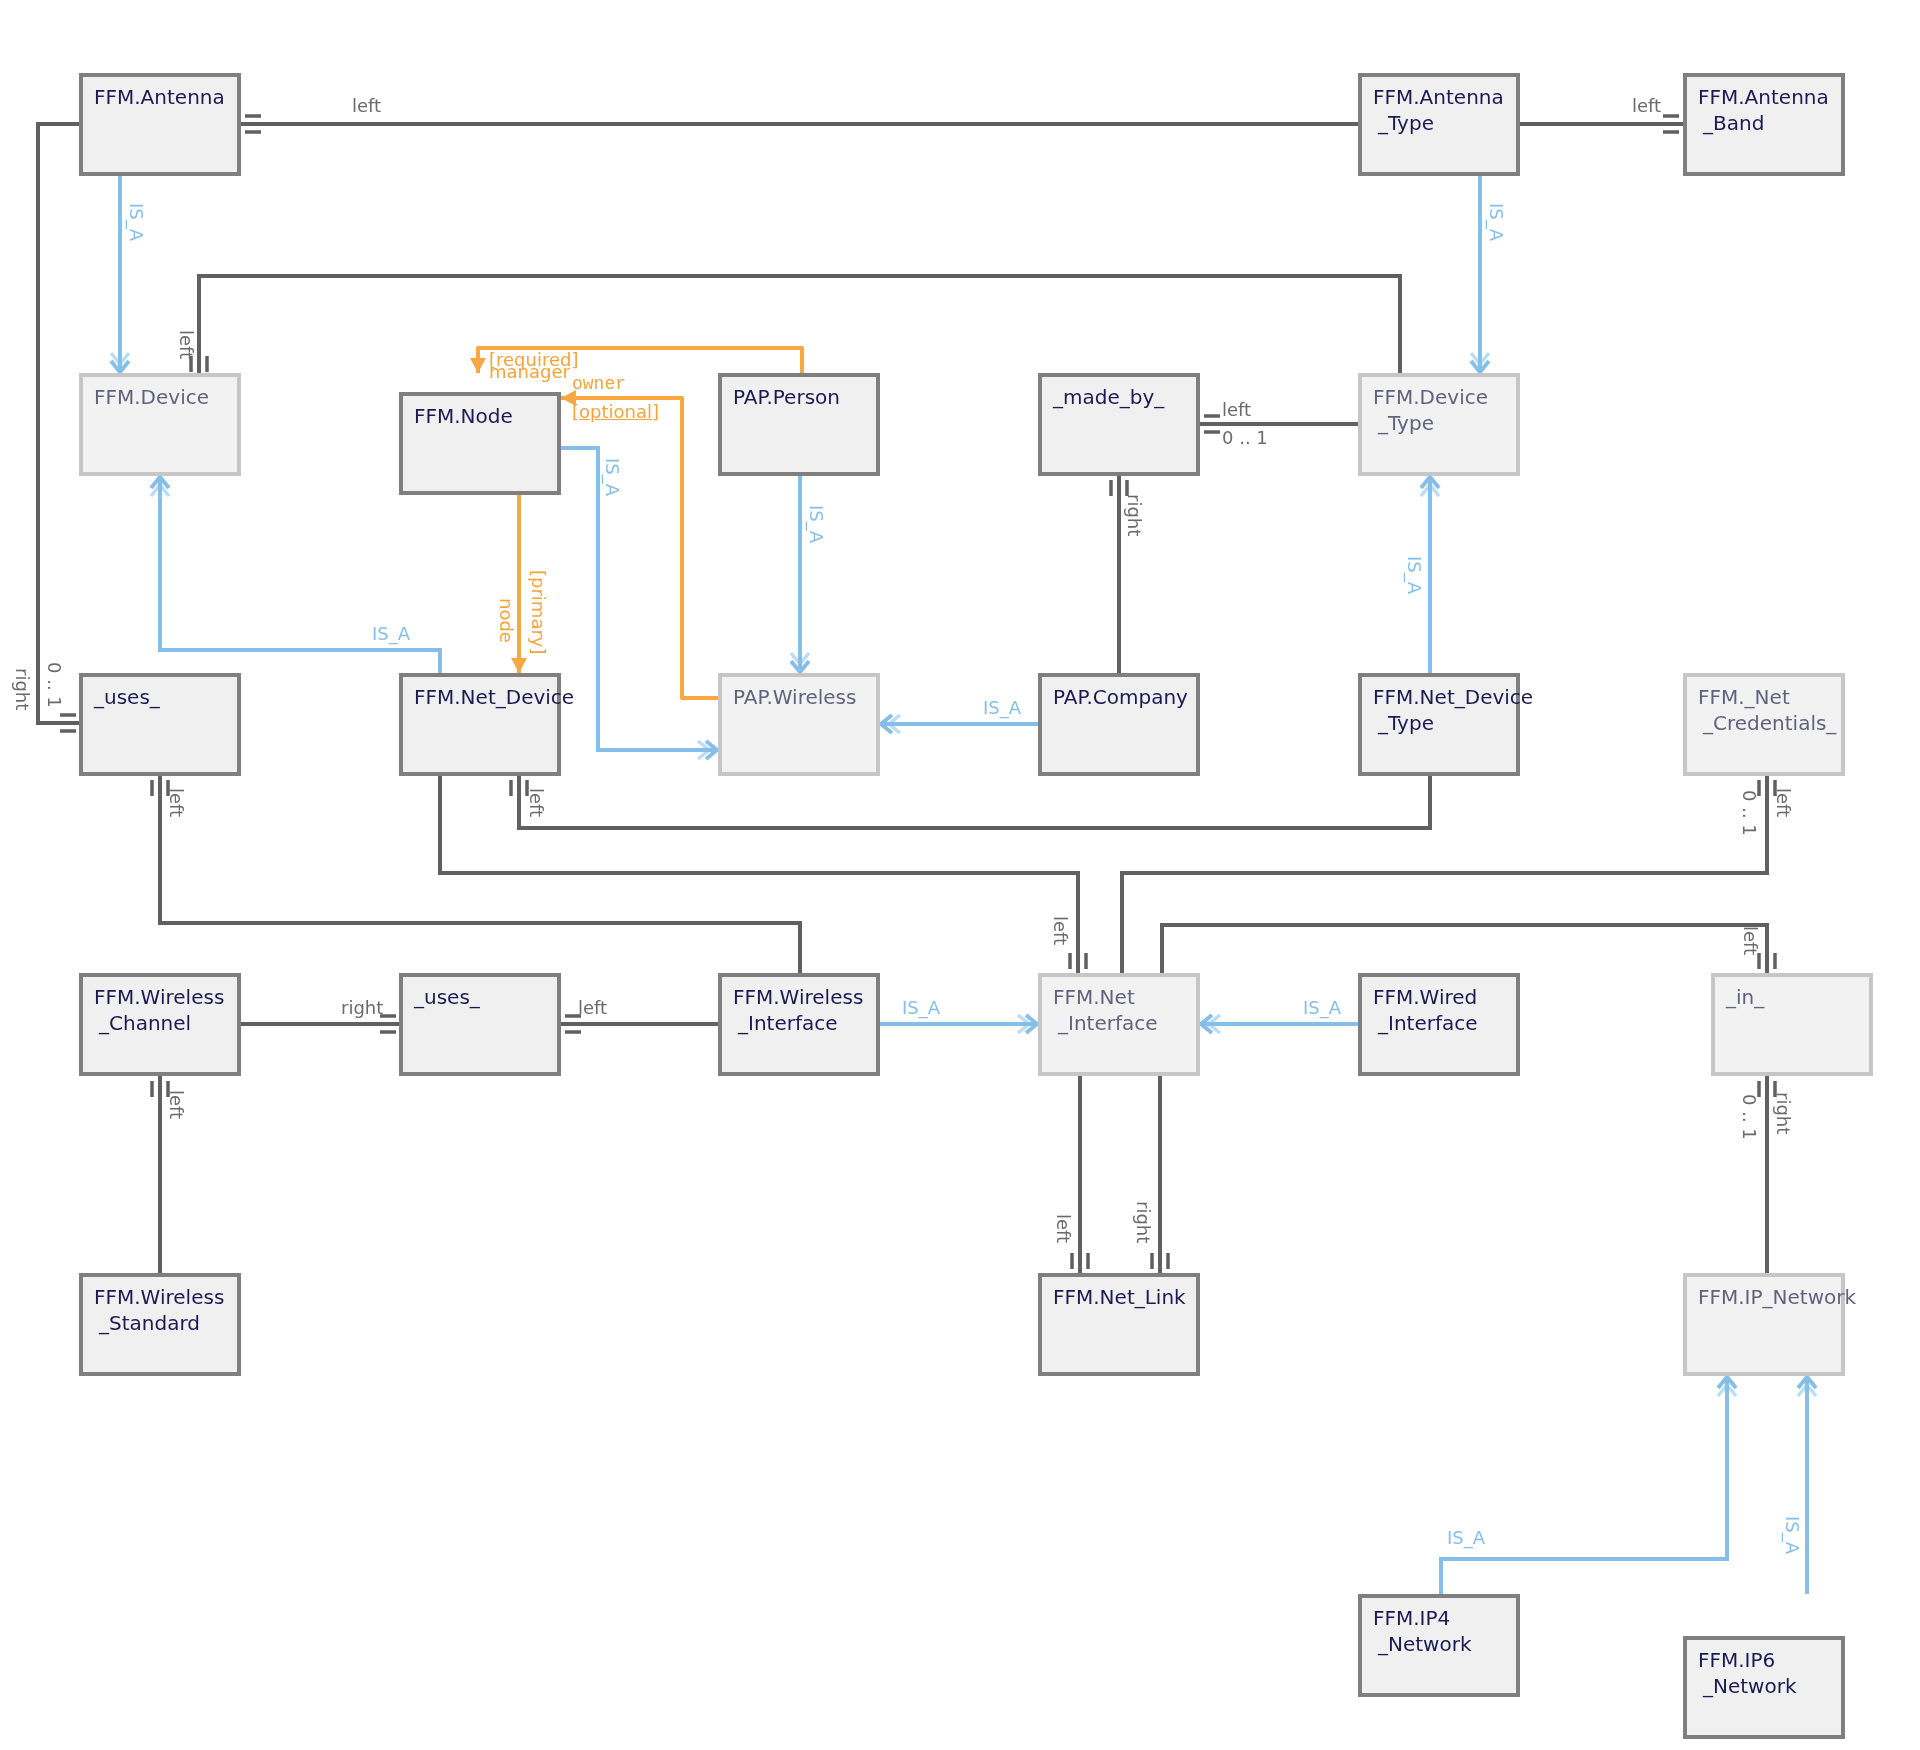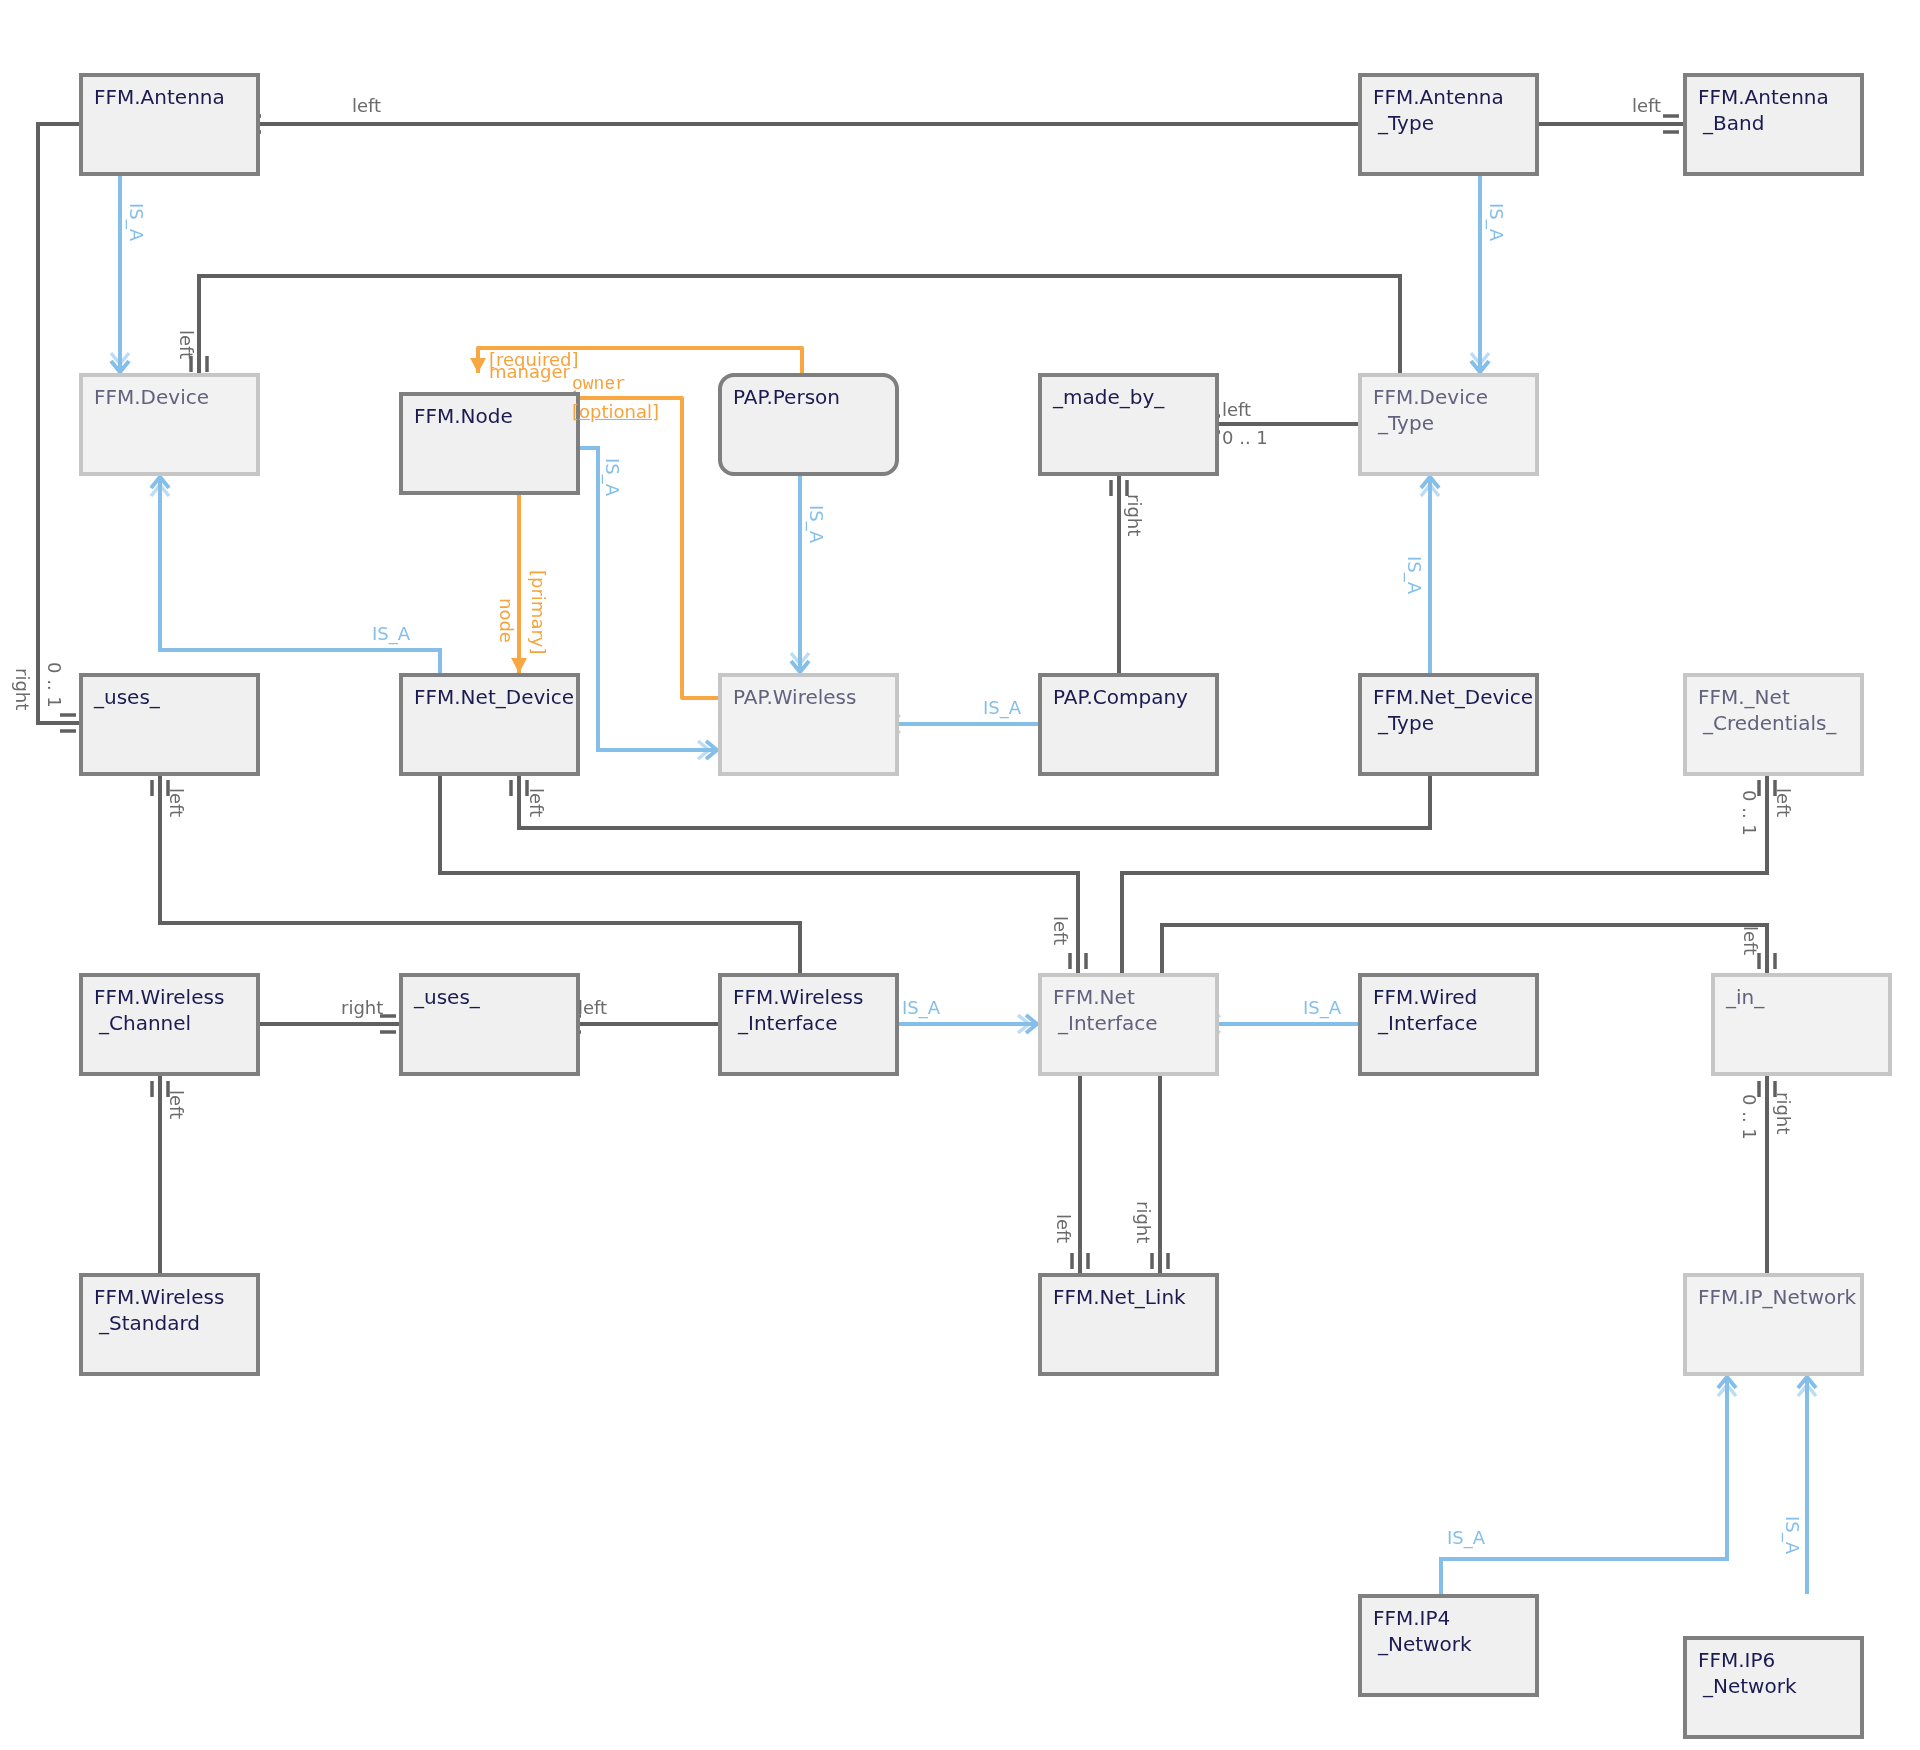--- a/index.html
+++ b/index.html
@@ -1,19 +1,19 @@
 <!DOCTYPE html>
 <html><head>
 <meta charset="utf-8">
 <style>
   html,body{margin:0;padding:0;background:#ffffff;}
   .canvas{position:relative;width:1920px;height:1750px;background:#ffffff;
           font-family:"DejaVu Sans","Liberation Sans",sans-serif;overflow:hidden;}
   .edges-svg{position:absolute;left:0;top:0;pointer-events:none;}
-  .ebox{position:absolute;box-sizing:border-box;width:181px;height:103px;
+  .ebox{position:absolute;box-sizing:border-box;width:162px;height:103px;
         background:#f0f0f0;border:4px solid #7f7f7f;padding:7px 11px;
         font-size:20px;line-height:1.32;color:#1b1b52;}
   .ebox.abstract{border-color:#c6c6c6;background:#f2f2f2;color:#62627e;}
   .ebox .bline{white-space:nowrap;}
   .ebox .bline + .bline{padding-left:5px;}
   .elabel{position:absolute;font-size:18px;line-height:1.1;white-space:nowrap;}
   .elabel.rot{transform:rotate(90deg);transform-origin:top left;}
   .lab-assoc{color:#6a6a6a;}
   .lab-isa{color:#85bfe9;}
   .lab-attr{color:#f7a33c;}
@@ -125,21 +125,21 @@
       <div class="ebox" style="left: 1683px; top: 73px;">
         <div class="bline">FFM.Antenna</div>
         <div class="bline">_Band</div>
       </div>
       <div class="ebox abstract" style="left: 79px; top: 373px;">
         <div class="bline">FFM.Device</div>
       </div>
       <div class="ebox" style="left: 399px; top: 373px; margin-top: 19px;">
         <div class="bline">FFM.Node</div>
       </div>
-      <div class="ebox" style="left: 718px; top: 373px; border-radius: 16px;">
+      <div class="ebox" style="left: 718px; top: 373px;">
         <div class="bline">PAP.Person</div>
       </div>
       <div class="ebox" style="left: 1038px; top: 373px;">
         <div class="bline">_made_by_</div>
       </div>
       <div class="ebox abstract" style="left: 1358px; top: 373px;">
         <div class="bline">FFM.Device</div>
         <div class="bline">_Type</div>
       </div>
       <div class="ebox" style="left: 79px; top: 673px;">

